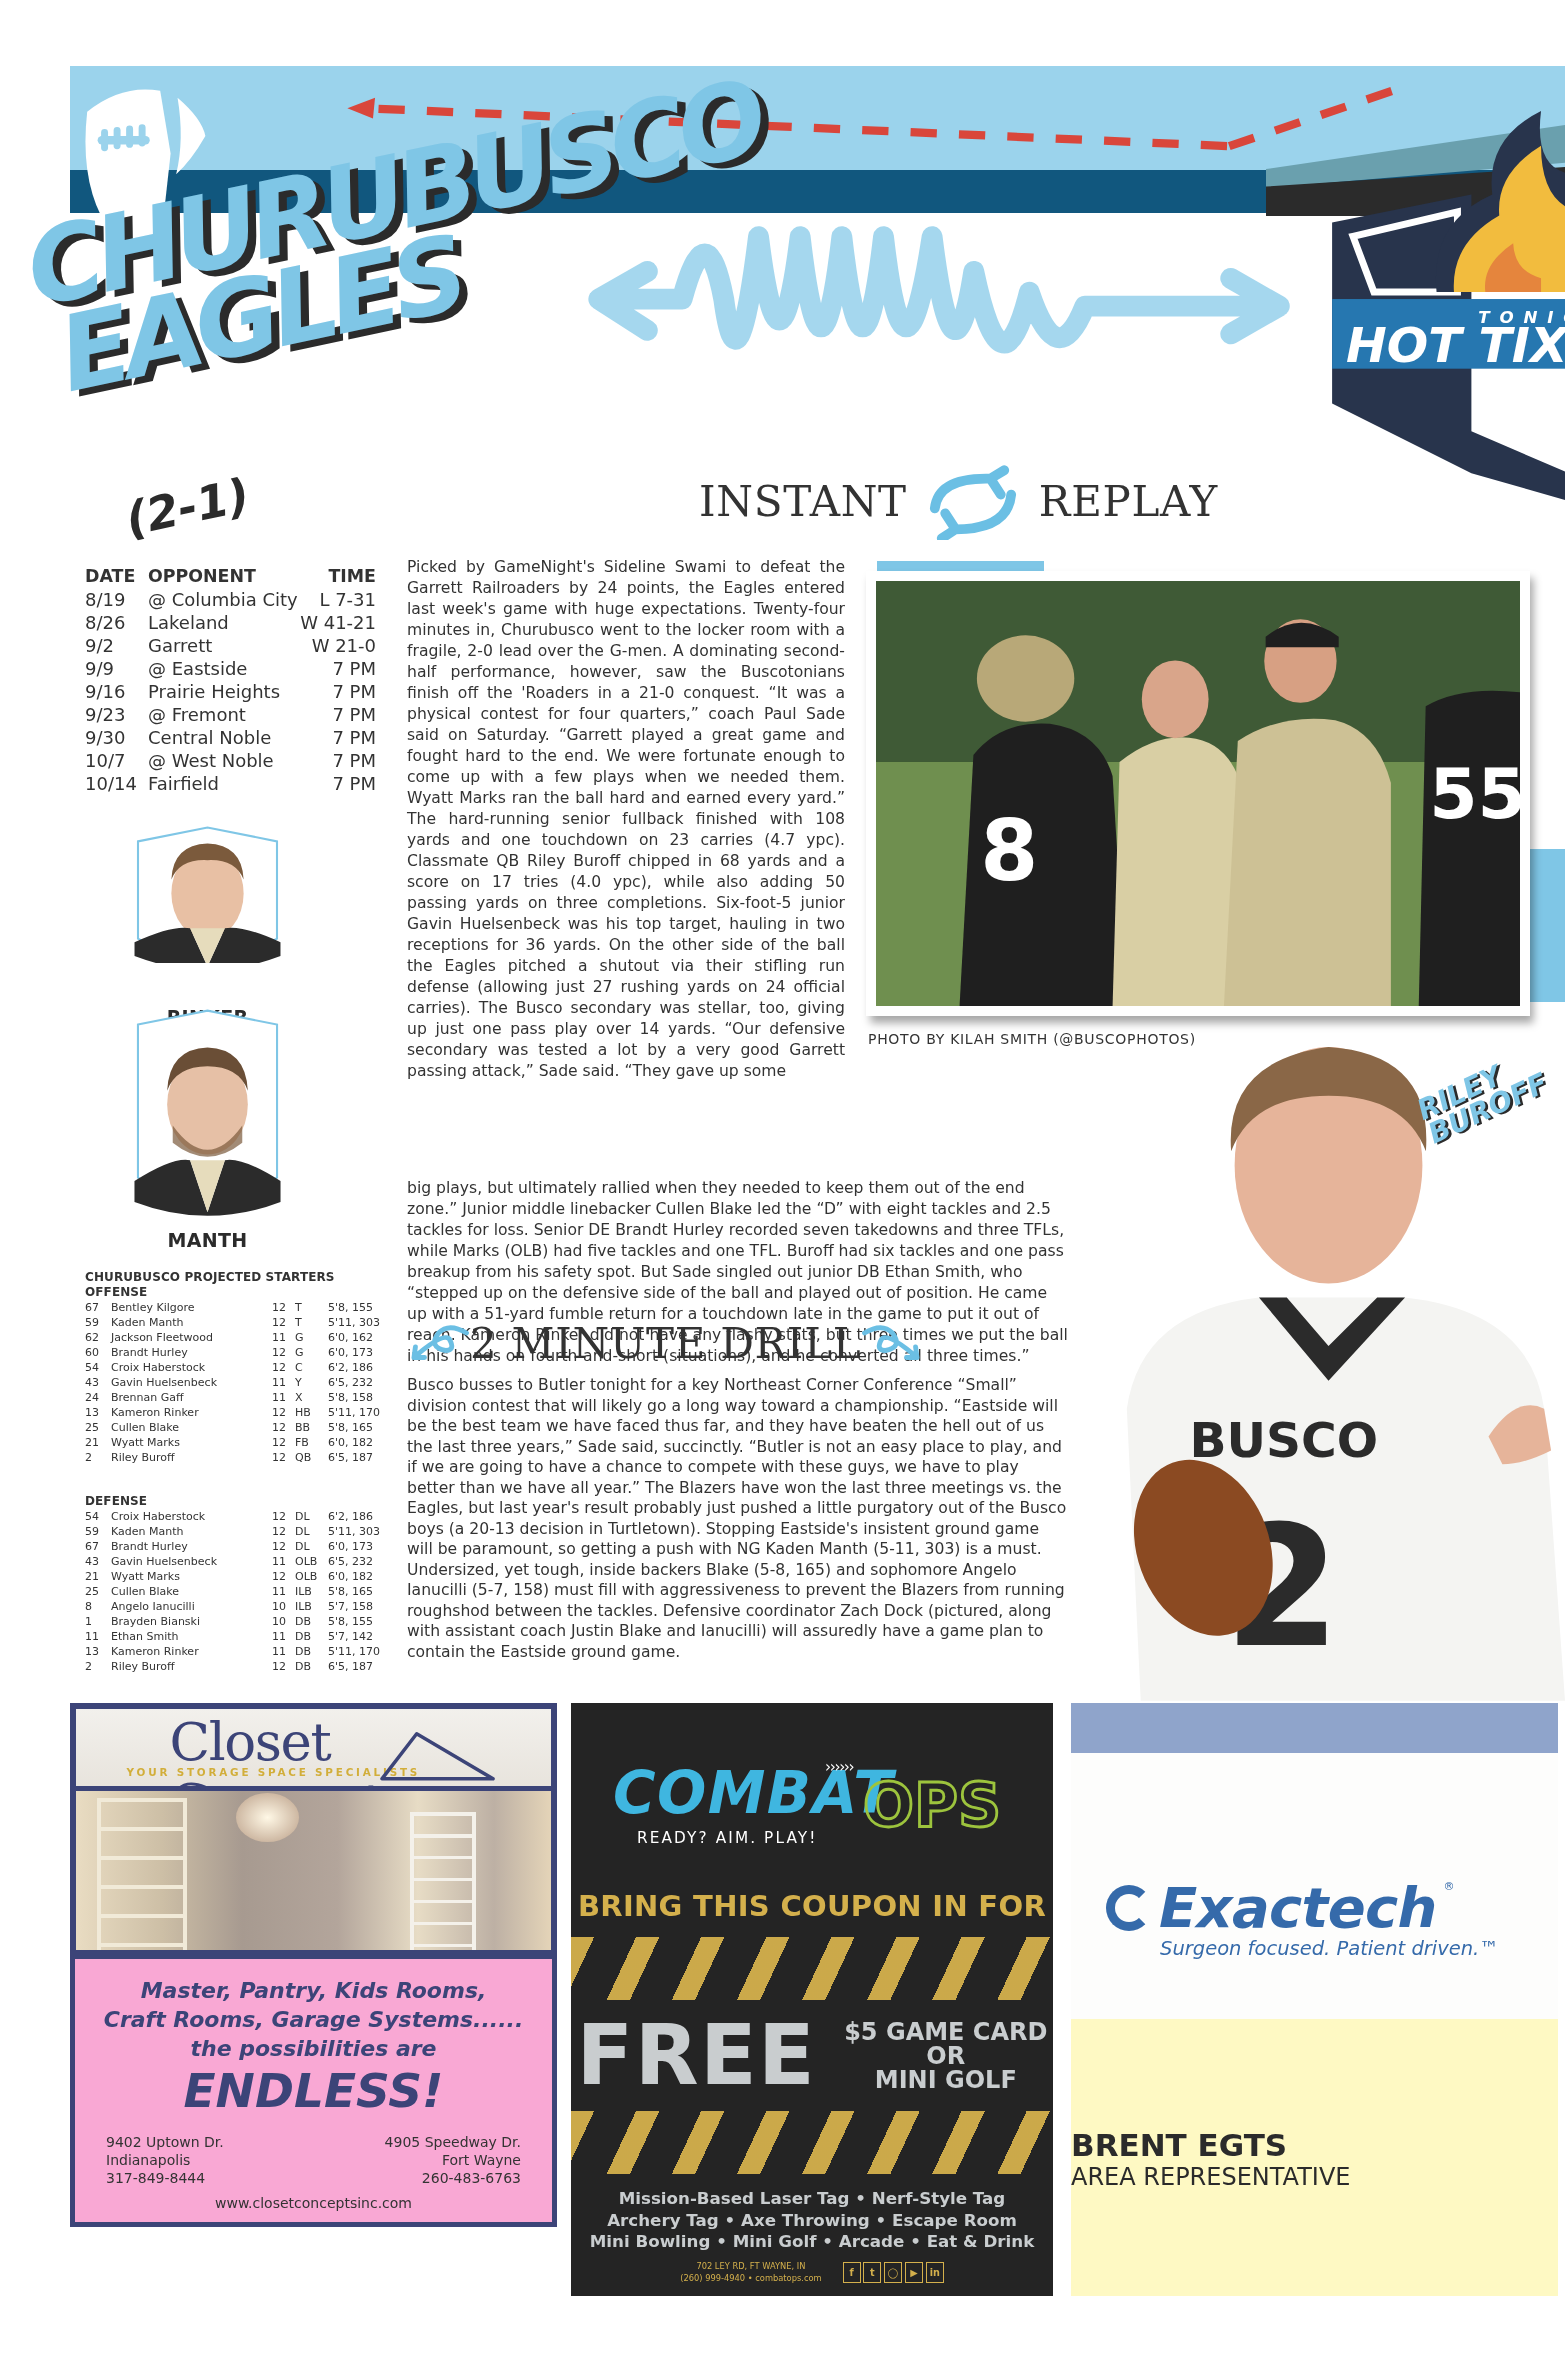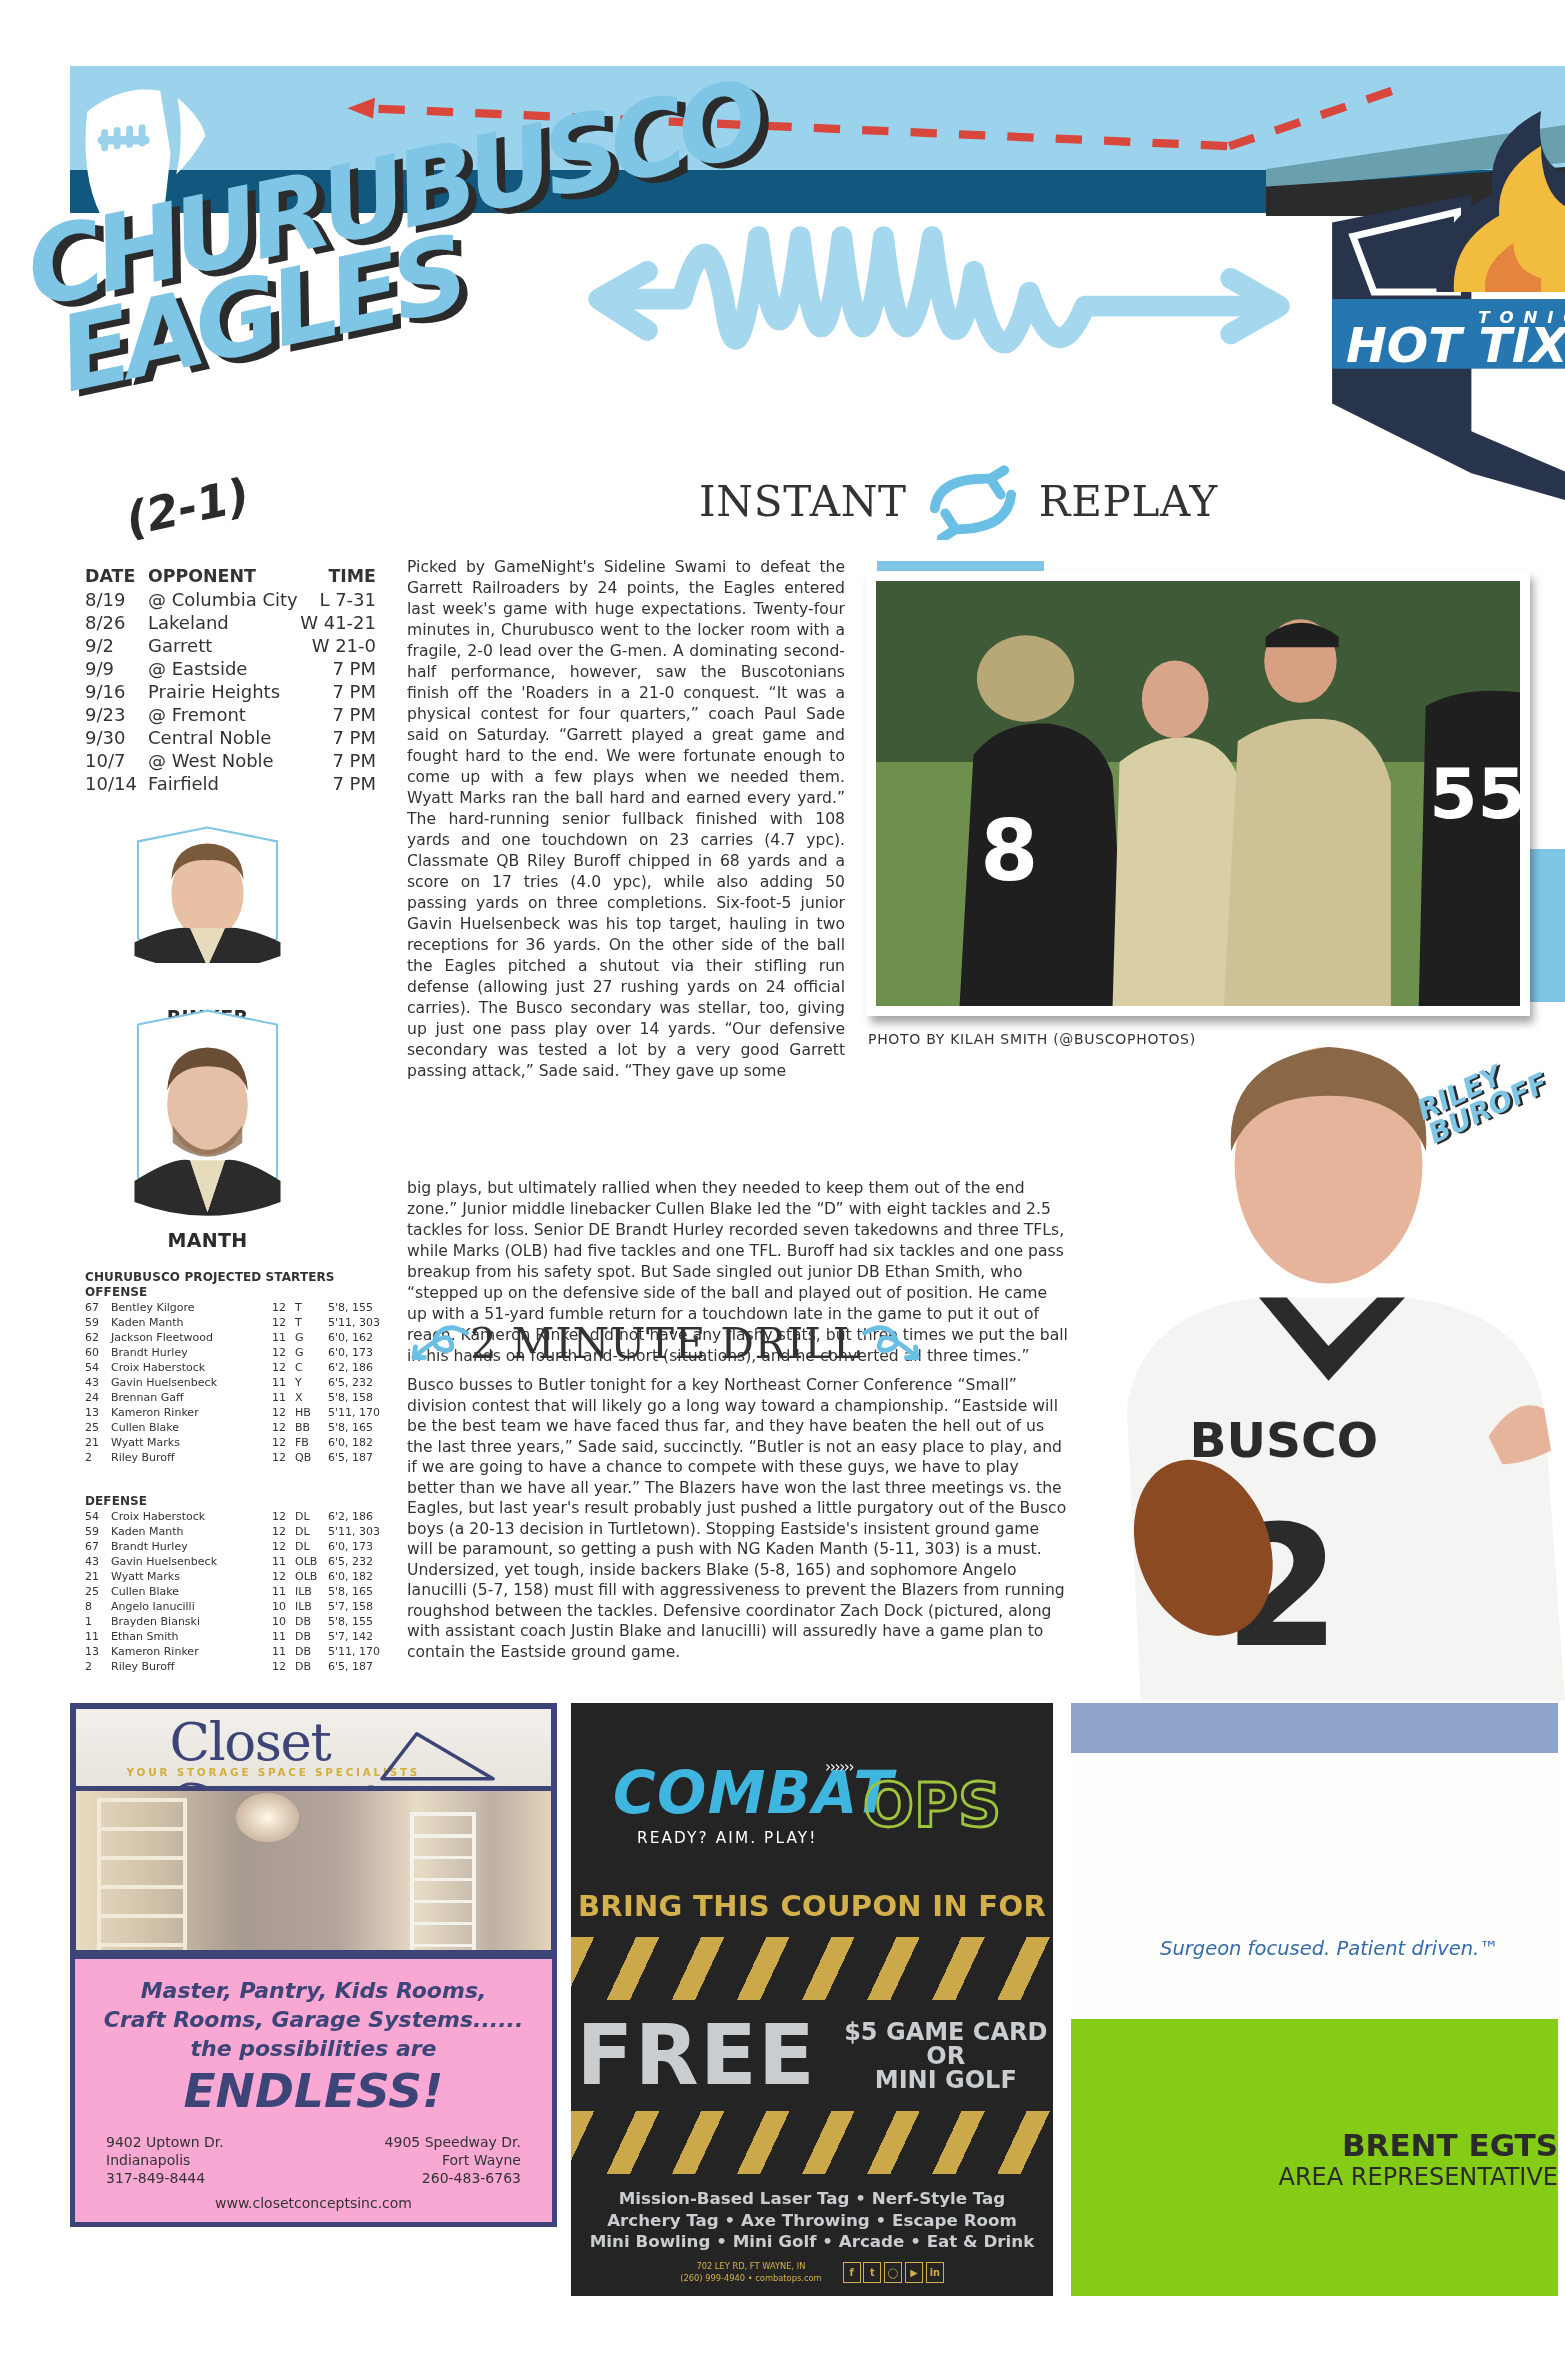--- a/index.html
+++ b/index.html
@@ -109,21 +109,21 @@
   .combat-free { font-family: "DejaVu Sans", sans-serif; font-weight: 900; font-size: 83px; color: #c9cdcf; letter-spacing: 1.4px; }
   .combat-offer { font-family: "DejaVu Sans", sans-serif; font-weight: 900; font-size: 24px; line-height: 24px; color: #c9cdcf; }
   .combat-acts { font-family: "DejaVu Sans", sans-serif; font-weight: bold; font-size: 16.7px; line-height: 21.6px; color: #c9cdcf; margin-top: 2.8px; }
   .combat-foot { display: flex; justify-content: center; align-items: center; gap: 21px; margin-top: 7px; }
   .combat-addr { font-family: "DejaVu Sans", sans-serif; font-size: 8.3px; line-height: 12.5px; color: #d4b04c; }
   .social { display: flex; gap: 2.8px; }
   .social span { width: 18px; height: 21px; border: 1px solid #d4b04c; color: #d4b04c; font-size: 9.7px; font-weight: bold; display: flex; align-items: center; justify-content: center; }
 
   .ad-exactech-top { left: 1071px; top: 1703px; width: 487px; height: 50px; background: #8fa4cb; }
   .ad-exactech-mid { left: 1071px; top: 1753px; width: 487px; height: 266px; background: #fdfdfc; }
-  .ad-exactech-bot { left: 1071px; top: 2019px; width: 487px; height: 277px; background: #84cc16; text-align: right; }
+  .ad-exactech-bot { left: 1071px; top: 2019px; width: 487px; height: 277px; background: #fef9c3; text-align: left; }
   .exa-logo { position: absolute; left: 35px; top: 122px; display: flex; align-items: center; gap: 7px; }
   .exa-c { width: 46px; height: 46px; border-radius: 50%; border: 9.7px solid #356aaa; border-right-color: transparent; position: relative; }
   .exa-word { font-family: "DejaVu Sans", sans-serif; font-weight: 900; font-style: italic; font-size: 56px; color: #356aaa; letter-spacing: -0.7px; }
   .exa-reg { font-size: 11px; color: #356aaa; position: relative; top: -21px; }
   .exa-tag { position: absolute; left: 89px; top: 184px; font-family: "DejaVu Sans", sans-serif; font-style: italic; font-size: 19.5px; color: #356aaa; }
   .exa-name { margin-top: 108px; font-family: "DejaVu Sans", sans-serif; font-weight: 900; font-size: 31px; color: #2b2b2b; }
   .exa-role { font-family: "DejaVu Sans", sans-serif; font-size: 24px; color: #2b2b2b; }
 </style>
 </head>
 <body>
@@ -534,19 +534,24 @@
       <span>t</span>
       <span>◯</span>
       <span>▶</span>
       <span>in</span>
     </div>
   </div>
 </div>
 
 <div class="abs ad-exactech-top"></div>
 <div class="abs ad-exactech-mid">
+  <div class="exa-logo">
+    <div class="exa-c"></div>
+    <span class="exa-word">Exactech</span>
+    <span class="exa-reg">®</span>
+  </div>
   <div class="exa-tag">Surgeon focused. Patient driven.™</div>
 </div>
 <div class="abs ad-exactech-bot">
   <div class="exa-name">BRENT EGTS</div>
   <div class="exa-role">AREA REPRESENTATIVE</div>
 </div>
 
 
 </body></html>

